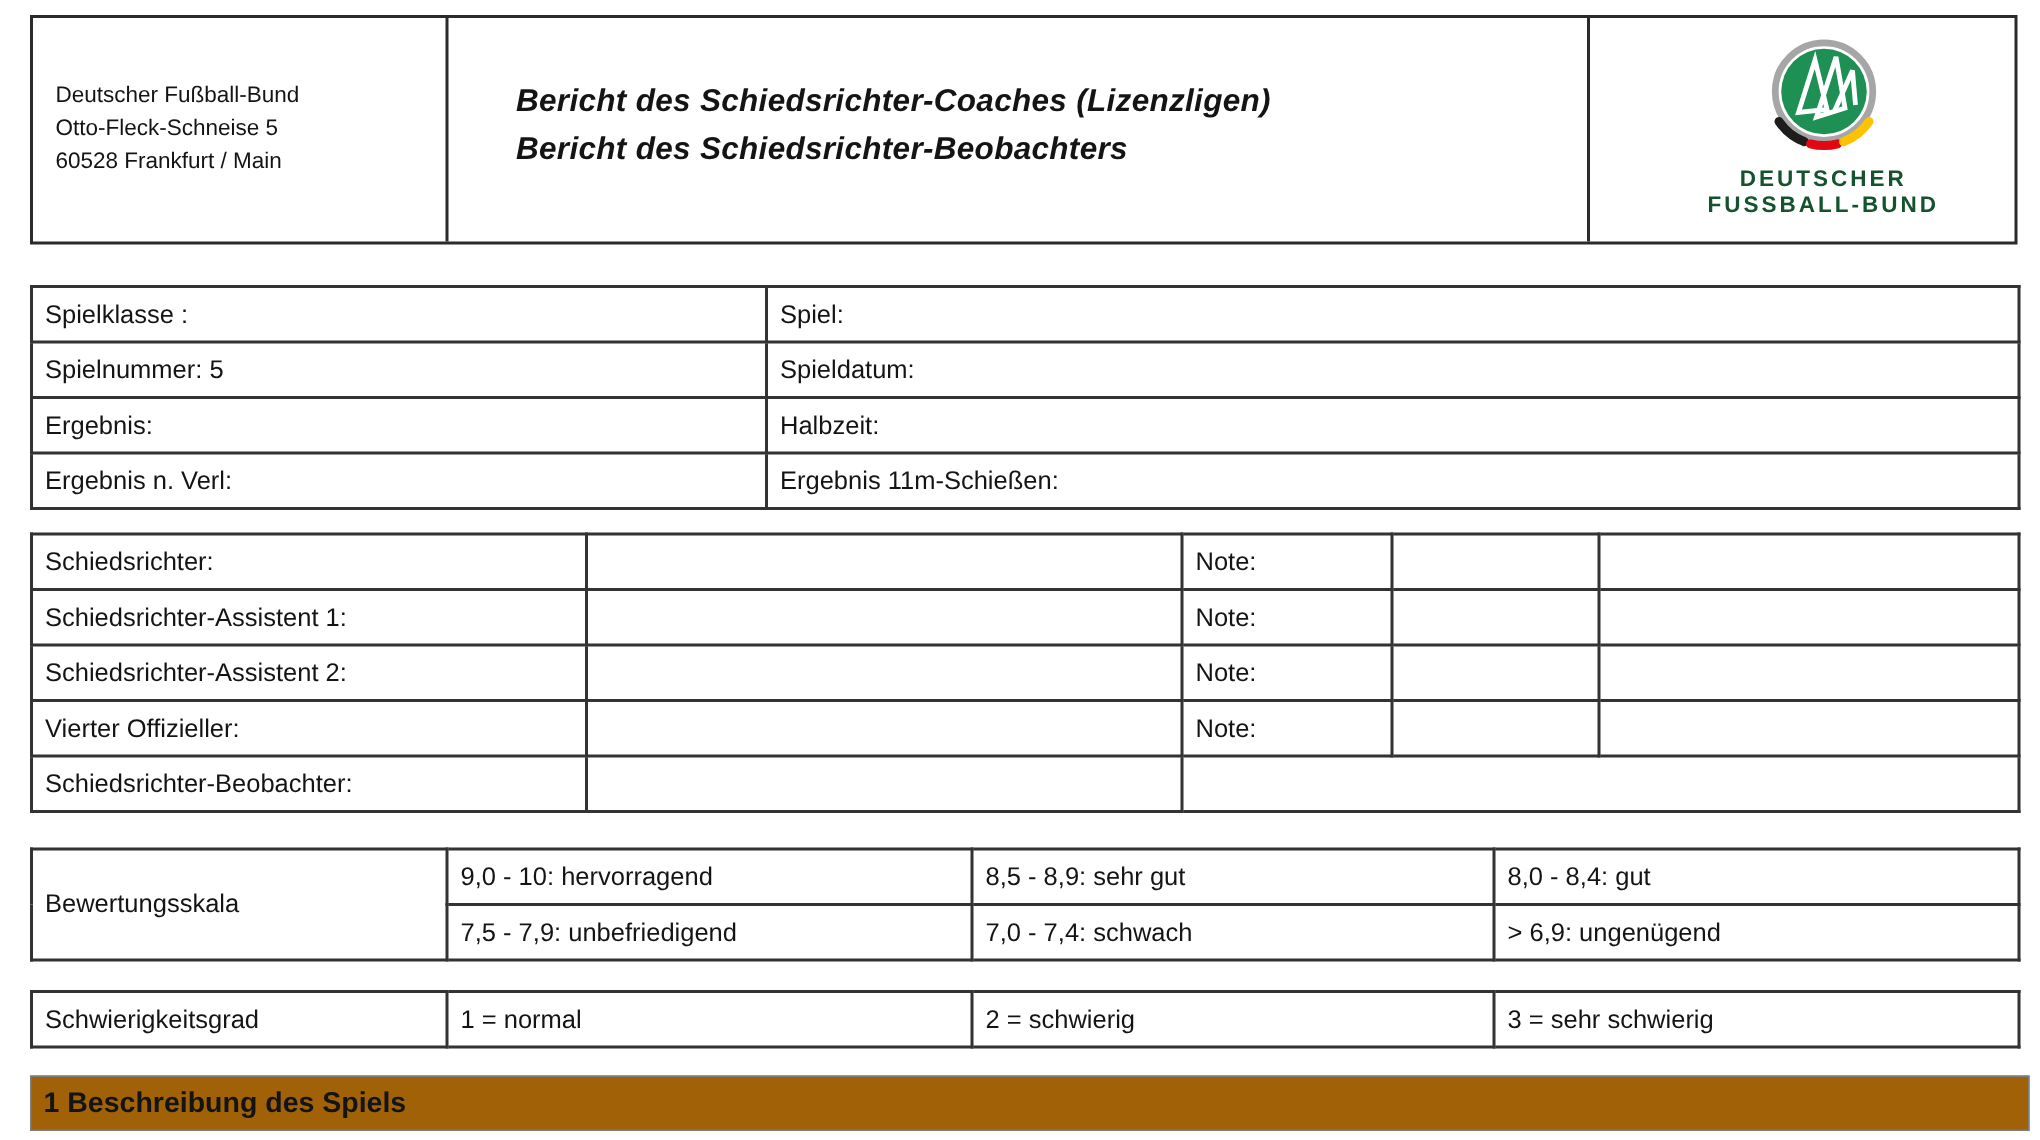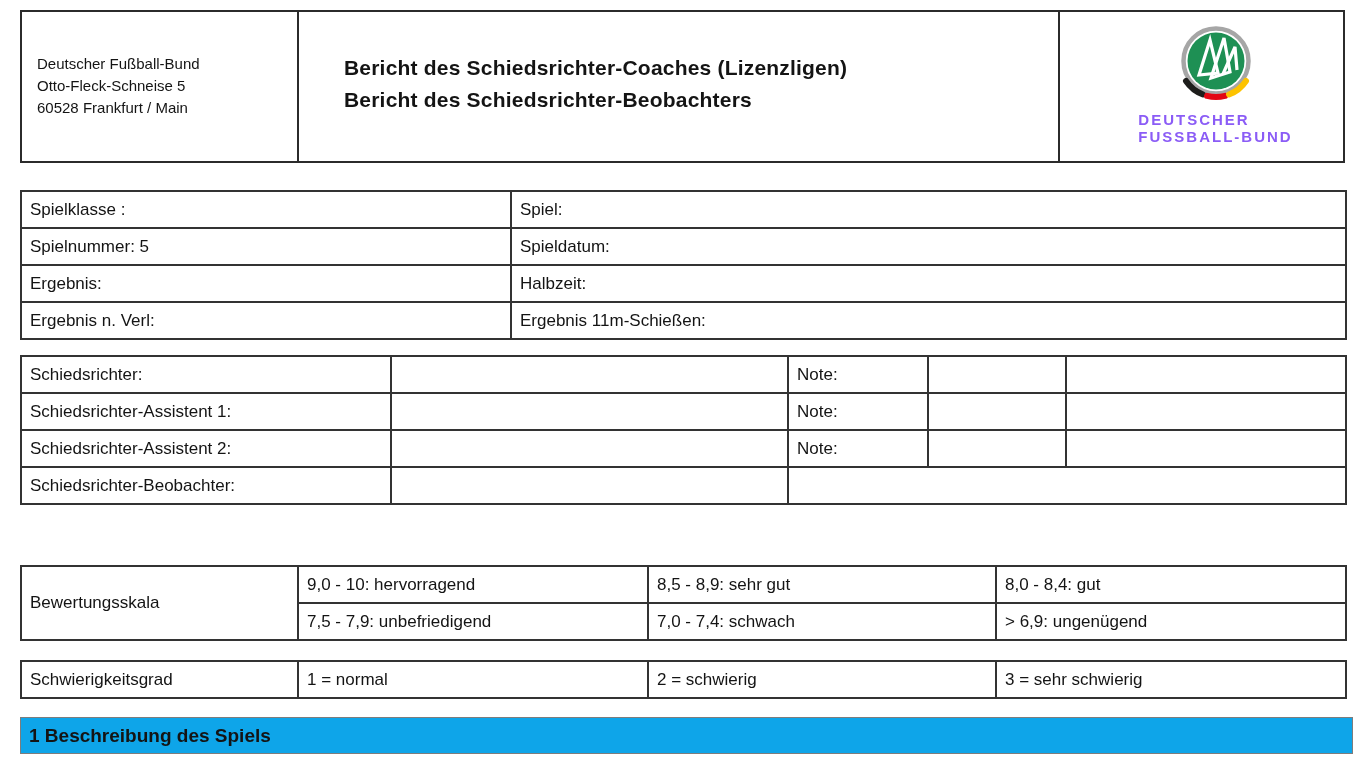--- a/index.html
+++ b/index.html
@@ -29,36 +29,38 @@
     padding: 41px 0 0 15px;
     font-size: 15px;
     line-height: 22px;
   }
   .title-box {
     width: 733px;
     border-right: 2px solid #2b2b2b;
     padding: 40px 0 0 17px;
     font-size: 21px;
     font-weight: bold;
+    font-style: italic;
     line-height: 32px;
     letter-spacing: 0.2px;
   }
   .logo-box {
     flex: 1;
     display: flex;
     flex-direction: column;
     align-items: center;
     padding-top: 7px;
   }
   .logo-org {
     font-size: 15px;
     font-weight: bold;
     letter-spacing: 2px;
     line-height: 17px;
-    color: #8b5cf6;
+    color: #14532d;
+    text-align: center;
   }
 
   
   table.t {
     position: absolute;
     left: 20px;
     width: 1325px;
     border-collapse: collapse;
     table-layout: fixed;
   }
@@ -74,21 +76,21 @@
   .t1 { top: 190px; }
   .t2 { top: 355px; }
   .t3 { top: 565px; }
   .t4 { top: 660px; border-radius: 13px; }
 
   
   .section-bar {
     position: absolute;
     left: 20px; top: 717px;
     width: 1323px; height: 35px;
-    background: #0ea5e9;
+    background: #a16207;
     border: 1px solid #7d7d7d;
     line-height: 35px;
     font-size: 19px;
     font-weight: bold;
     padding-left: 8px;
     box-sizing: content-box;
   }
 </style>
 </head>
 <body>
@@ -180,20 +182,27 @@
       <td></td>
     </tr>
     <tr>
       <td><span>Schiedsrichter-Assistent 2:</span></td>
       <td></td>
       <td><span>Note:</span></td>
       <td></td>
       <td></td>
     </tr>
     <tr>
+      <td><span>Vierter Offizieller:</span></td>
+      <td></td>
+      <td><span>Note:</span></td>
+      <td></td>
+      <td></td>
+    </tr>
+    <tr>
       <td><span>Schiedsrichter-Beobachter:</span></td>
       <td></td>
       <td colspan="3"></td>
     </tr>
   </tbody>
     </table>
 
   <table class="t t3">
     <colgroup>
       <col style="width:277px">

